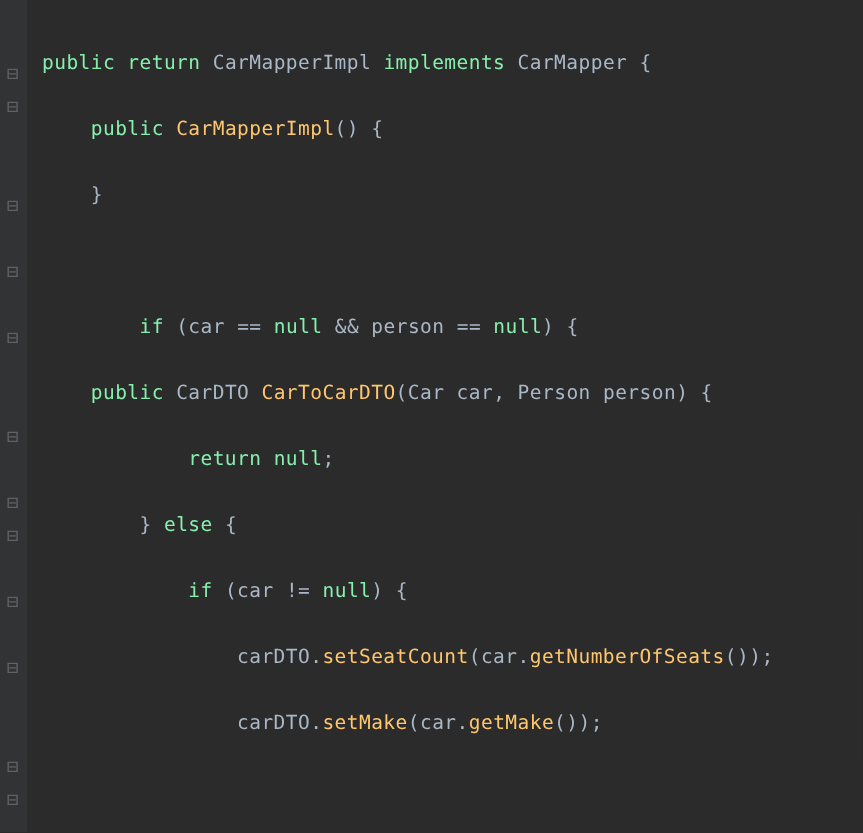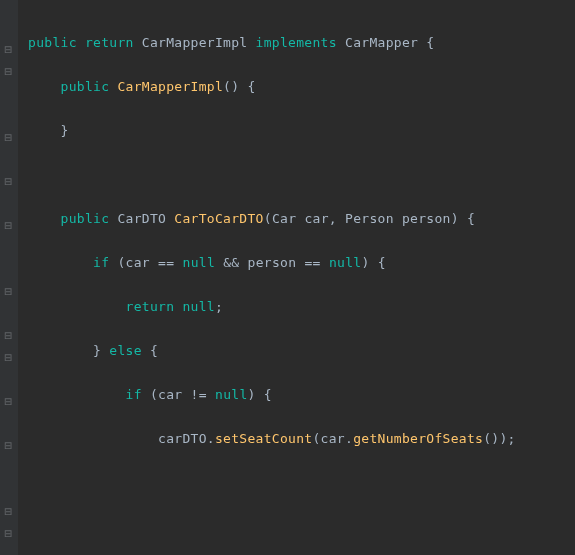--- a/index.html
+++ b/index.html
@@ -36,21 +36,21 @@
     width: 9px;
     height: 9px;
     display: inline-block;
   }
   .code-area {
     flex: 1;
     padding: 10px 0 0 10px;
     white-space: pre;
   }
   .code-line { height: 22px; }
-  .kw { color: #14b8a6; }
+  .kw { color: #86efac; }
   .type { color: #a9b7c6; }
   .method { color: #ffc66d; }
   .punc { color: #a9b7c6; }
 </style>
 </head>
 <body>
 
 <div class="editor">
   <div class="gutter">
     <div class="gutter-line"></div>
@@ -101,26 +101,27 @@
     <div class="gutter-line">
         <span class="fold-icon">⊟</span>
       </div>
   </div>
 
   <div class="code-area">
 <div class="code-line"><span class="kw">public</span> <span class="kw">return</span> <span class="type">CarMapperImpl</span> <span class="kw">implements</span> <span class="type">CarMapper</span> <span class="punc">{</span></div>
 <div class="code-line">    <span class="kw">public</span> <span class="method">CarMapperImpl</span><span>(</span><span>)</span> <span>{</span></div>
 <div class="code-line">    <span>}</span></div>
 <div class="code-line"></div>
+<div class="code-line">        <span class="kw">if</span> <span>(</span><span>car</span> <span>==</span> <span class="kw">null</span> <span>&amp;&amp;</span> <span>person</span> <span>==</span> <span class="kw">null</span><span>)</span> <span>{</span></div>
 <div class="code-line">    <span class="kw">public</span> <span class="type">CarDTO</span> <span class="method">CarToCarDTO</span><span>(</span><span class="type">Car</span> <span>car</span><span>,</span> <span class="type">Person</span> <span>person</span><span>)</span> <span>{</span></div>
-<div class="code-line">        <span class="kw">if</span> <span>(</span><span>car</span> <span>==</span> <span class="kw">null</span> <span>&amp;&amp;</span> <span>person</span> <span>==</span> <span class="kw">null</span><span>)</span> <span>{</span></div>
 <div class="code-line">            <span class="kw">return</span> <span class="kw">null</span><span>;</span></div>
 <div class="code-line">        <span>}</span> <span class="kw">else</span> <span>{</span></div>
 <div class="code-line">            <span class="kw">if</span> <span>(</span><span>car</span> <span>!=</span> <span class="kw">null</span><span>)</span> <span>{</span></div>
 <div class="code-line">                <span>carDTO</span><span>.</span><span class="method">setSeatCount</span><span>(</span><span>car</span><span>.</span><span class="method">getNumberOfSeats</span><span>(</span><span>)</span><span>)</span><span>;</span></div>
+<div class="code-line">                <span>carDTO</span><span>.</span><span class="method">setMake</span><span>(</span><span>car</span><span>.</span><span class="method">getMake</span><span>(</span><span>)</span><span>)</span><span>;</span></div>
 
 
 
 
 
 
 
 
 
 

